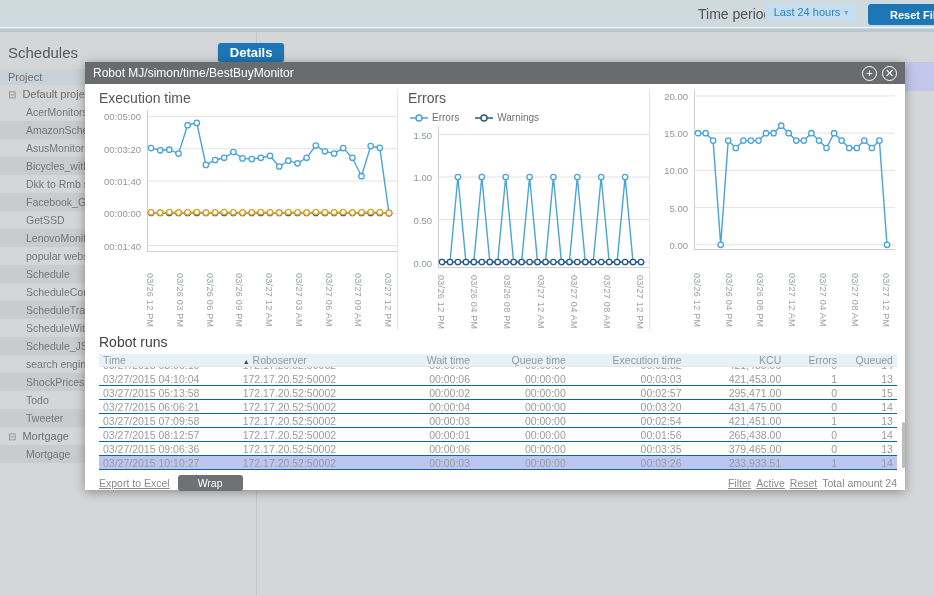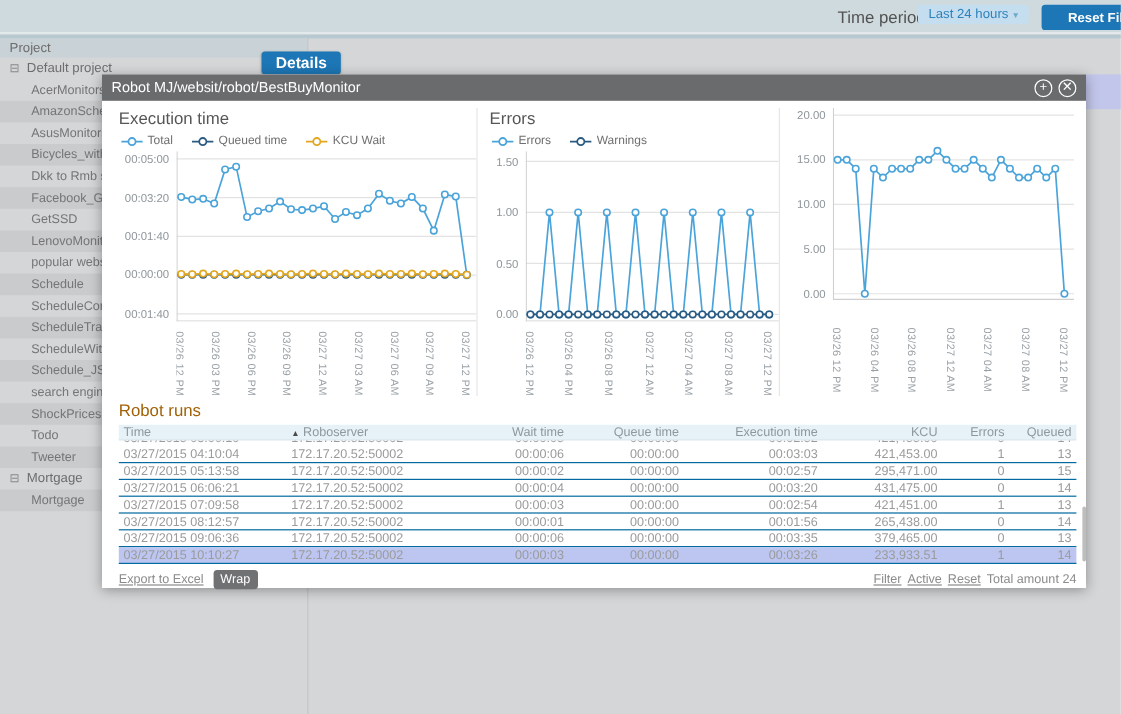--- a/index.html
+++ b/index.html
@@ -58,54 +58,55 @@
   .plot-row { flex:1; display:flex; }
   .chart-ylabels { position:relative; }
   .chart-ylabels span { position:absolute; right:6px; font-size:9.5px; color:#8f969b; }
   .chart-plot { flex:1; position:relative; }
   .chart-xlabels { height:60px; position:relative; overflow:hidden; }
   .xlabel { position:absolute; top:3px; transform-origin:0 0; transform:rotate(90deg);
             font-size:9px; color:#9aa1a6; white-space:nowrap; letter-spacing:0.3px; }
 
   
   .runs-section { padding:4px 8px 0 14px; position:relative; }
-  .runs-title { font-size:14px; color:#a16207; height:20px; }
+  .runs-title { font-size:14px; color:#404040; height:20px; }
   .runs-table { width:100%; font-size:10.5px; color:#9b9b9b; position:relative; }
   .t-row { display:flex; height:14px; align-items:center; border-bottom:1px solid #0369a1; cursor:pointer; }
   .t-row.header { background:#e7f2f8; color:#8d989e; height:13px; border-bottom:1px solid #dde8ee; cursor:default; }
   .t-row.selected { background:#bdc6f0; }
   .t-cell { padding:0 4px; overflow:hidden; white-space:nowrap; }
   .c0 { width:17.5%; } .c1 { width:19%; } .c2 { width:10.5%; text-align:right; }
   .c3 { width:12%; text-align:right; } .c4 { width:14.5%; text-align:right; }
   .c5 { width:12.5%; text-align:right; } .c6 { width:7%; text-align:right; } .c7 { width:7%; text-align:right; }
   .sort-icon { font-size:7px; color:#4a4a4a; margin-right:3px; }
   .partial-clip { height:5px; overflow:hidden; }
   .partial-clip .t-row { margin-top:-9px; border-bottom:none; }
   .table-scrollbar { position:absolute; right:0px; top:92px; width:3px; height:46px; background:#bdbdbd; border-radius:2px; cursor:pointer; }
 
   .runs-footer { display:flex; align-items:center; height:22px; margin-top:2px; font-size:10.5px; color:#8b8b8b; }
   .link { text-decoration:underline; color:#8b8b8b; cursor:pointer; }
   .wrap-btn { background:#707173; color:#fff; border:none; border-radius:3px; font-size:10.5px;
-              padding:2px 6px; margin-left:8px; }
+              padding:2px 20px; margin-left:8px; }
   .footer-right { margin-left:auto; display:flex; gap:5px; align-items:center; }
 </style>
 </head>
 <body>
 
 <div class="topbar">
   <span class="time-period-label">Time period</span>
   <div class="dropdown">
     <span>Last 24 hours</span>
     <span class="caret">▾</span>
   </div>
   <button class="reset-btn">Reset Filters</button>
 </div>
 <div class="topbar-divider"></div>
 
 <div class="sidebar">
+  <div class="sidebar-title">Schedules</div>
   <div class="project-header">Project</div>
   <div>
       <div class="tree-group">
         <span class="expander">⊟</span>
         <span>Default project</span>
       </div>
       <div class="tree-item">AcerMonitors</div>
       <div class="tree-item striped">AmazonSched</div>
       <div class="tree-item">AsusMonitors</div>
       <div class="tree-item striped">Bicycles_with_n</div>
@@ -133,51 +134,28 @@
 
 <div class="tabs">
     <div class="tab active">Details</div>
     <div class="tab">Default</div>
   </div>
 
 <div class="lavender-block"></div>
 
 <div class="modal">
   <div class="modal-titlebar">
-    <span class="modal-title">Robot MJ/websit/robot/BestBuyMonitor</span>
+    <span class="modal-title">Robot MJ/simon/time/BestBuyMonitor</span>
     <span class="modal-icon">+</span>
     <span class="modal-icon">✕</span>
   </div>
 
   <div class="charts-row">
     <div class="chart-panel" data-chart-index="0">
       <div class="chart-title">Execution time</div>
-      <div class="chart-legend">
-          <span class="legend-item">
-            <svg width="18" height="10">
-              <line x1="0" y1="5" x2="18" y2="5" stroke="#4aa3d9" stroke-width="1.5"></line>
-              <circle cx="9" cy="5" r="3" fill="#fff" stroke="#4aa3d9" stroke-width="1.5"></circle>
-            </svg>
-            <span>Total</span>
-          </span>
-          <span class="legend-item">
-            <svg width="18" height="10">
-              <line x1="0" y1="5" x2="18" y2="5" stroke="#2a5a82" stroke-width="1.5"></line>
-              <circle cx="9" cy="5" r="3" fill="#fff" stroke="#2a5a82" stroke-width="1.5"></circle>
-            </svg>
-            <span>Queued time</span>
-          </span>
-          <span class="legend-item">
-            <svg width="18" height="10">
-              <line x1="0" y1="5" x2="18" y2="5" stroke="#e3a71f" stroke-width="1.5"></line>
-              <circle cx="9" cy="5" r="3" fill="#fff" stroke="#e3a71f" stroke-width="1.5"></circle>
-            </svg>
-            <span>KCU Wait</span>
-          </span>
-        </div>
       <div class="plot-row">
           <div class="chart-ylabels" style="width: 48px;">
             <span style="top: 1.45455px;">00:05:00</span>
             <span style="top: 33.7273px;">00:03:20</span>
             <span style="top: 66px;">00:01:40</span>
             <span style="top: 98.2727px;">00:00:00</span>
             <span style="top: 130.545px;">00:01:40</span>
           </div>
           <div class="chart-plot"><svg width="250" height="142">
               <line x1="0" x2="250" y1="6.454545454545439" y2="6.454545454545439" stroke="#e3e3e3" stroke-width="1"></line>

